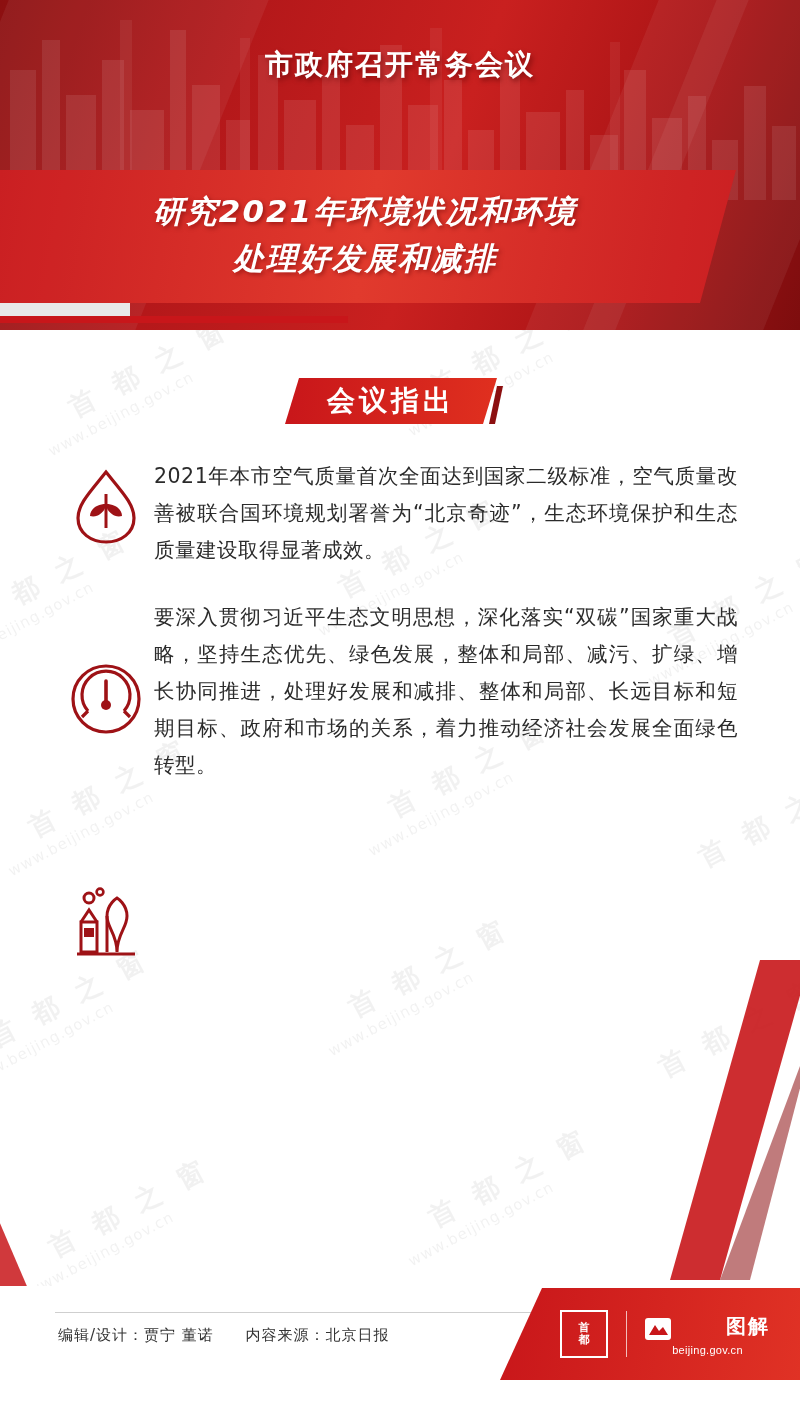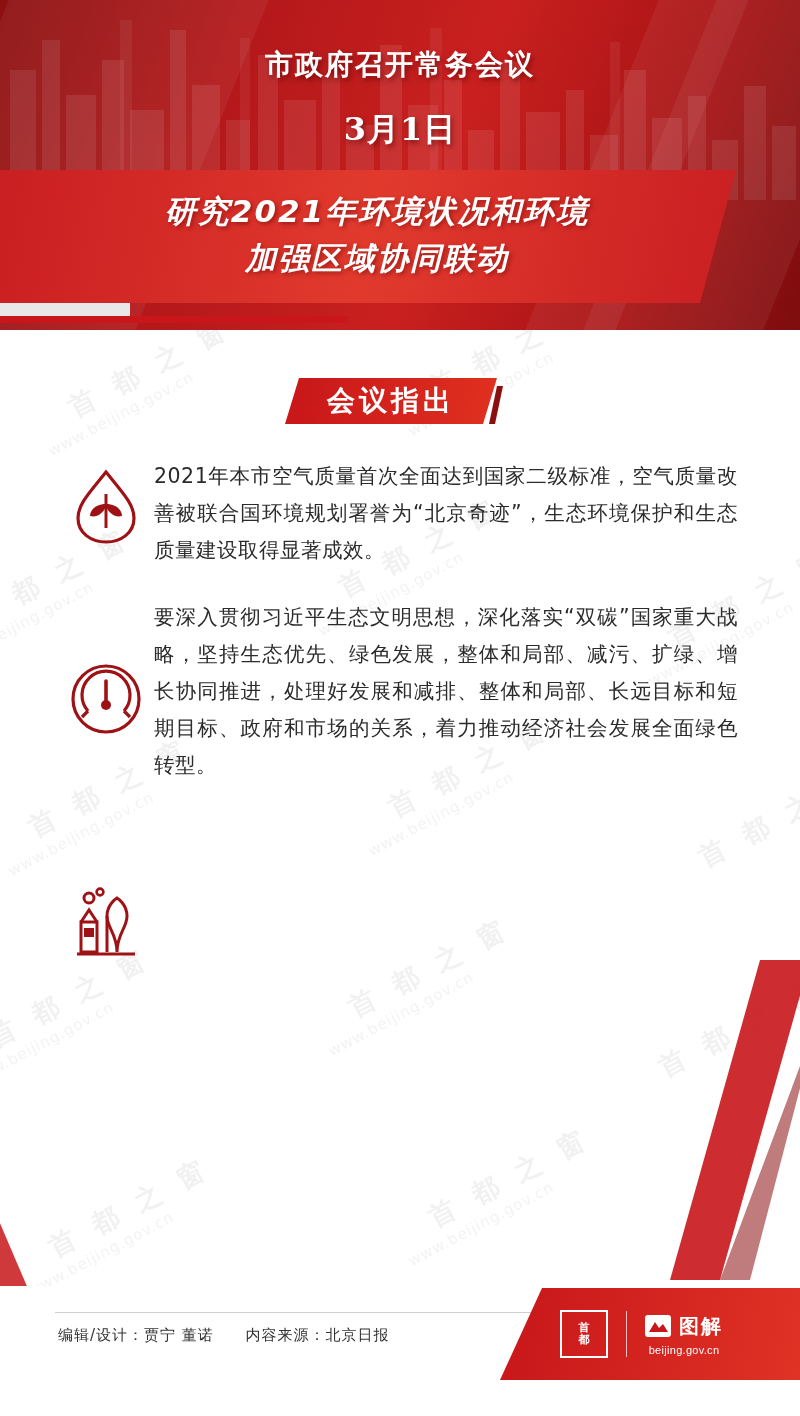--- a/index.html
+++ b/index.html
@@ -108,21 +108,20 @@
     width: 730px;
     text-align: center;
     color: #ffffff;
     font-family: "DejaVu Sans", sans-serif;
     font-weight: bold;
     font-style: italic;
     font-size: 31px;
     line-height: 47px;
     letter-spacing: 2px;
     text-shadow: 2px 2px 4px rgba(100,0,0,0.5);
-    padding-left: 12px;
   }
 
   .header-bottom-bar {
     position: absolute;
     left: 0;
     top: 316px;
     width: 348px;
     height: 7px;
     background: #c8161a;
   }
@@ -319,24 +318,25 @@
     margin: 0 18px;
   }
   .fb-right {
     color: #fff;
     display: flex;
     flex-direction: column;
     align-items: center;
   }
   .fb-right .tj {
     display: flex;
-    align-items: center;
+    align-items: flex-end;
     font-size: 20px;
     font-weight: bold;
     letter-spacing: 2px;
+    gap: 47px;
   }
   .fb-right .url {
     font-size: 11px;
     margin-top: 4px;
     letter-spacing: 0.3px;
   }
   .mtn-icon {
     width: 26px;
     height: 22px;
     margin-right: 8px;
@@ -382,28 +382,27 @@
         <rect x="240" y="38" width="10" height="162"></rect>
         <rect x="430" y="28" width="12" height="172"></rect>
         <rect x="610" y="42" width="10" height="158"></rect>
       </g>
     </svg>
     <div class="diagshape hdr-diag1"></div>
     <div class="diagshape hdr-diag2"></div>
     <div class="diagshape hdr-diag3"></div>
 
     <div class="title-main">市政府召开常务会议</div>
-    <div class="title-date">3月1日</div>
 
     <div class="subtitle-band">
       <div class="inner-line"></div>
     </div>
     <div class="subtitle-text">
       <div>研究2021年环境状况和环境</div>
-      <div>加强区域协同联动</div>
+      <div>处理好发展和减排</div>
     </div>
 
     <div class="header-bottom-bar2"></div>
     <div class="header-bottom-bar"></div>
   </div>
 
   <div class="body-area">
 
     <div class="wm-layer">
       <div class="wm wm-big" style="left:60px;  top:20px;">首 都 之 窗</div>

